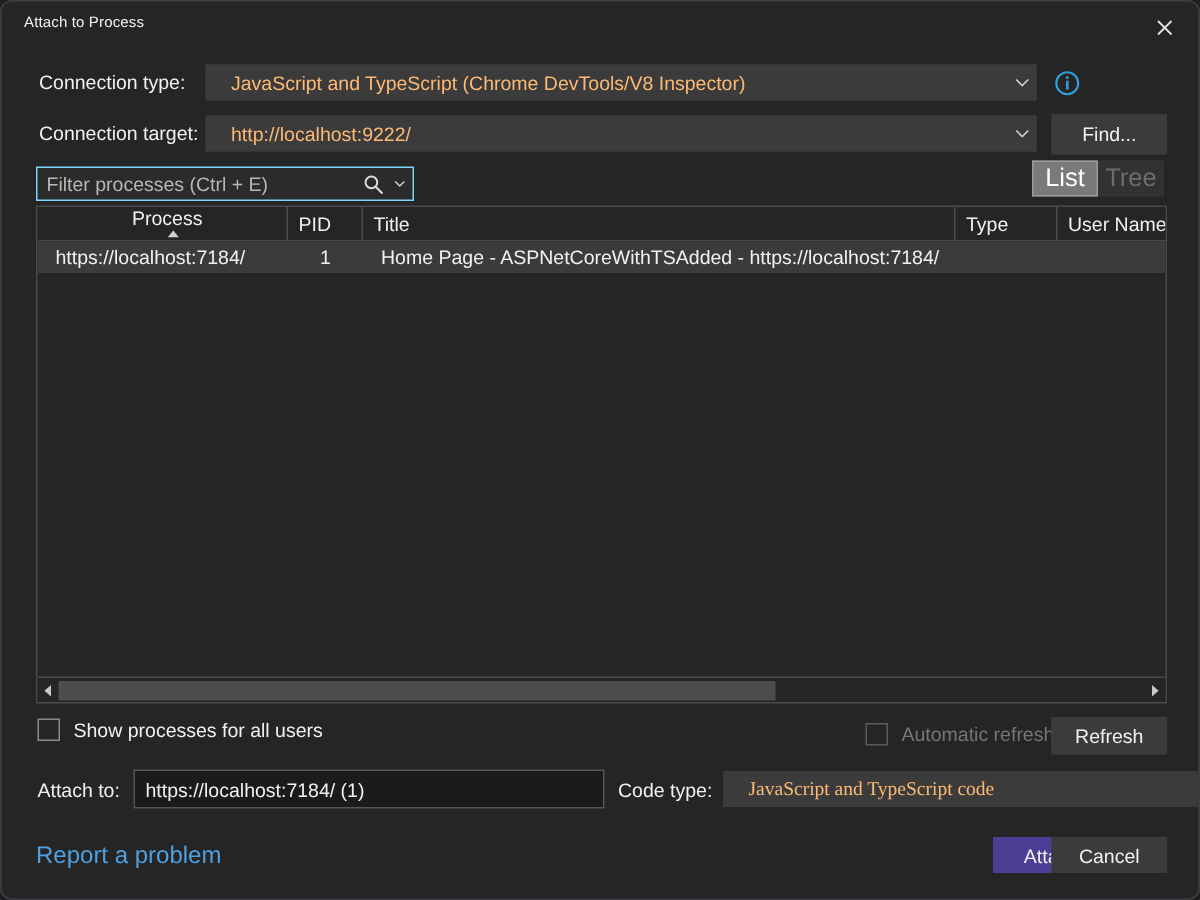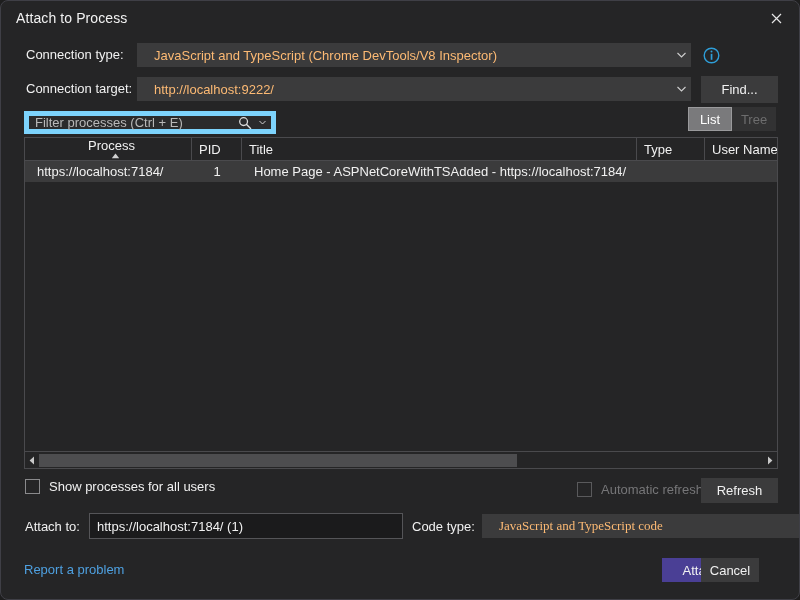--- a/index.html
+++ b/index.html
@@ -31,21 +31,21 @@
   #titlebar {
     position: absolute;
     left: 0; top: 0;
     width: 100%;
     height: 36px;
   }
   #title-text {
     position: absolute;
     left: 15px;
     top: 9px;
-    font-size: 14px;
+    font-size: 10px;
     color: #f2f2f2;
     letter-spacing: .1px;
   }
   #close-button {
     position: absolute;
     right: 0px;
     top: 0px;
     width: 46px;
     height: 34px;
     display: flex;
@@ -127,21 +127,21 @@
 
   
   #filter-box {
     position: absolute;
     left: 23px;
     top: 110px;
     width: 252px;
     height: 23px;
     box-sizing: border-box;
     background: #2b2b2c;
-    border: 5px solid #7dd3fc;
+    border: 1px solid #7dd3fc;
     display: flex;
     align-items: center;
   }
   #filter-placeholder {
     flex: 1 1 auto;
     padding-left: 6px;
     color: #b8b8b8;
     font-size: 13px;
     white-space: nowrap;
   }
@@ -169,21 +169,21 @@
     display: flex;
     height: 24px;
   }
   .toggle-btn {
     box-sizing: border-box;
     width: 44px;
     height: 24px;
     display: flex;
     align-items: center;
     justify-content: center;
-    font-size: 13px;
+    font-size: 17px;
     cursor: default;
     background: #323233;
     color: #f1f1f1;
     border: 1px solid #323233;
     text-align: right;
   }
   .toggle-btn.selected {
     background: #7a7a7c;
     border-color: #9a9a9c;
     color: #ffffff;
@@ -315,21 +315,21 @@
     white-space: nowrap;
   }
   .cb-wrap.disabled .cb-label { color: #767678; }
 
   
   #report-link {
     position: absolute;
     left: 23px;
     top: 561px;
     color: #4ea0e0;
-    font-size: 13px;
+    font-size: 16px;
     cursor: default;
     white-space: nowrap;
   }
 </style>
 </head>
 <body>
 
 <div id="dialog">
 
   <div id="titlebar">
@@ -463,15 +463,15 @@
       <svg width="9" height="6" viewBox="0 0 9 6" aria-hidden="true">
         <path d="M0.5 1 L4.5 5 L8.5 1" stroke="#cfcfcf" stroke-width="1.1" fill="none"></path>
       </svg>
     </div>
   </div>
 
   <div id="report-link">Report a problem</div>
 
   <div class="btn primary" style="left:618px; top:557px; width:78px; height:24px;margin-left:43px;">Attach</div>
 
-  <div class="btn" style="left:700px; top:557px; width:58px; height:24px;">Cancel</div>
+  <div class="btn" style="left:700px; top:557px; width:77px; height:24px;">Cancel</div>
 
 </div>
 
 </body></html>

